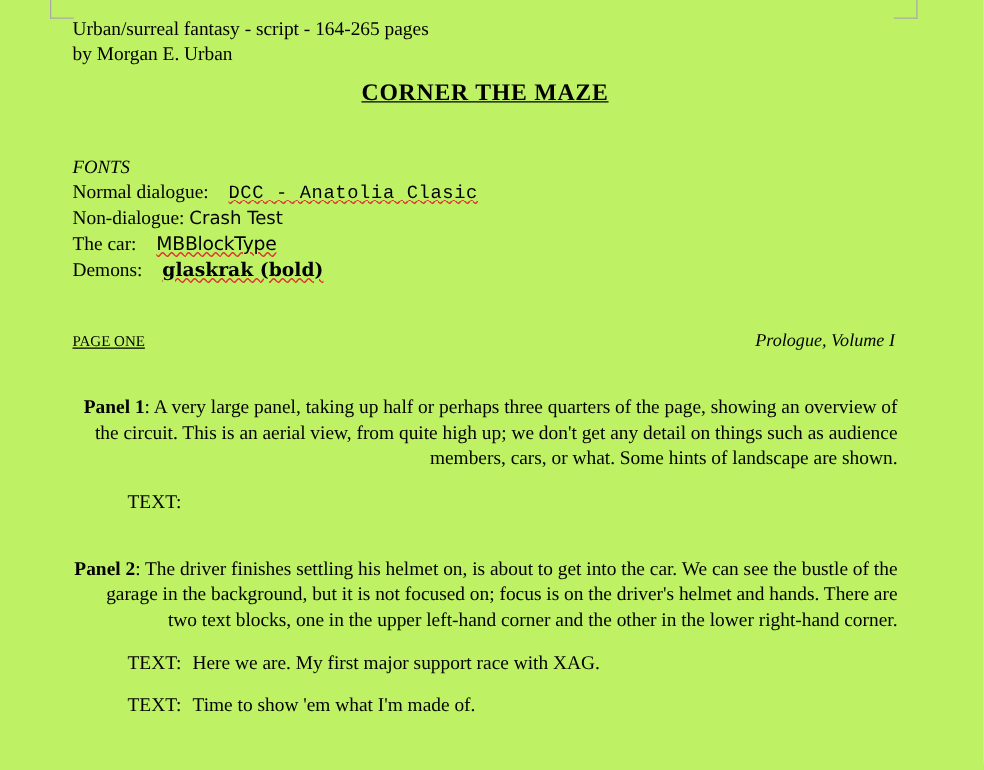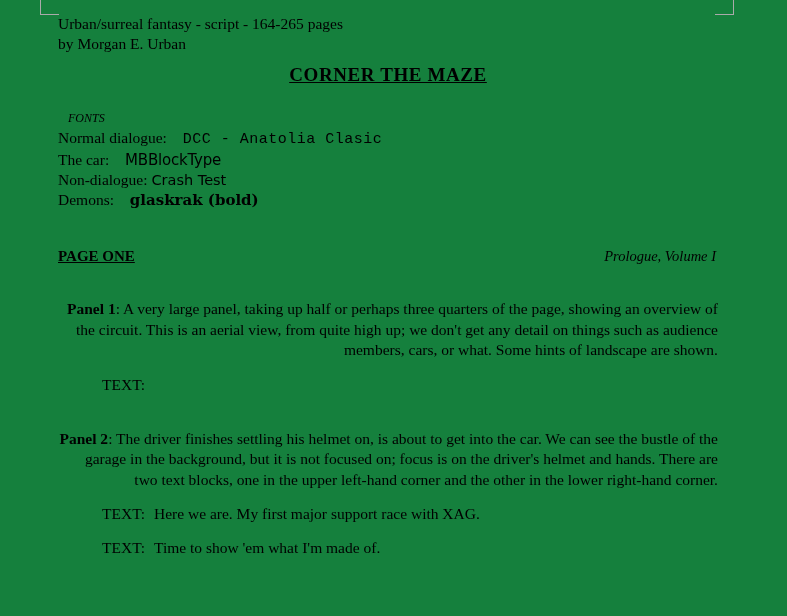--- a/index.html
+++ b/index.html
@@ -11,21 +11,21 @@
     height: 616px;
     background: #ffffff;
     font-family: "Liberation Serif", serif;
     color: #000000;
     overflow: hidden;
   }
   .page {
     position: relative;
     width: 787px;
     height: 616px;
-    background: #15803d;
+    background: #bef264;
   }
   
   .crop-mark {
     position: absolute;
     border-color: #aaaaaa;
     border-style: solid;
     width: 18px;
     height: 14px;
   }
   .crop-tl {
@@ -48,29 +48,28 @@
     font-size: 15.5px;
     line-height: 20px;
   }
   .title {
     text-align: center;
     font-weight: bold;
     font-size: 19px;
     text-decoration: underline;
     letter-spacing: 0.6px;
     margin-top: 10px;
-    margin-bottom: 0;
+    margin-bottom: 16px;
   }
   .spacer-md { height: 22px; }
   .spacer-lg { height: 34px; }
   .fonts-heading {
     font-style: italic;
-    font-size: 12px;
-    line-height: 20px;
-    margin-left: 10px;
+    font-size: 15px;
+    line-height: 20px;
   }
   .font-row {
     font-size: 15.5px;
     line-height: 20px;
   }
   .sample-dcc {
     font-family: "Liberation Mono", monospace;
     font-size: 15px;
     letter-spacing: 0.5px;
   }
@@ -83,35 +82,36 @@
     font-size: 15px;
     letter-spacing: -0.2px;
   }
   .sample-demons {
     font-family: "DejaVu Serif", serif;
     font-weight: bold;
     font-size: 15px;
     text-align: center;
   }
   .spell {
+    text-decoration: underline;
     text-decoration-style: wavy;
     text-decoration-color: #e03030;
     text-decoration-thickness: 1px;
     padding-left: 12px;
   }
   .pagerow {
     display: flex;
     justify-content: space-between;
     align-items: baseline;
     margin-top: 4px;
   }
   .page-one {
-    font-weight: bold;
+    font-weight: normal;
     text-decoration: underline;
-    font-size: 15px;
+    font-size: 12px;
   }
   .volume {
     font-style: italic;
     font-size: 14.5px;
     padding-right: 2px;
   }
   .panel-block {
     font-size: 15.5px;
     line-height: 20.5px;
     text-align: right;
@@ -154,24 +154,24 @@
     <div class="title">CORNER THE MAZE</div>
 
     <div class="spacer-md"></div>
 
     <div class="fonts-heading">FONTS</div>
 
     <div class="font-row">
       <span>Normal dialogue: </span><span class="sample-dcc spell">DCC - Anatolia Clasic</span>
     </div>
     <div class="font-row">
+      <span>Non-dialogue: </span><span class="sample-crash">Crash Test</span>
+    </div>
+    <div class="font-row">
       <span>The car: </span><span class="sample-mb spell">MBBlockType</span>
-    </div>
-    <div class="font-row">
-      <span>Non-dialogue: </span><span class="sample-crash">Crash Test</span>
     </div>
     <div class="font-row">
       <span>Demons: </span><span class="sample-demons spell">glaskrak (bold)</span>
     </div>
 
     <div class="spacer-lg"></div>
 
     <div class="pagerow">
       <span class="page-one">PAGE ONE</span>
       <span class="volume">Prologue, Volume I</span>

